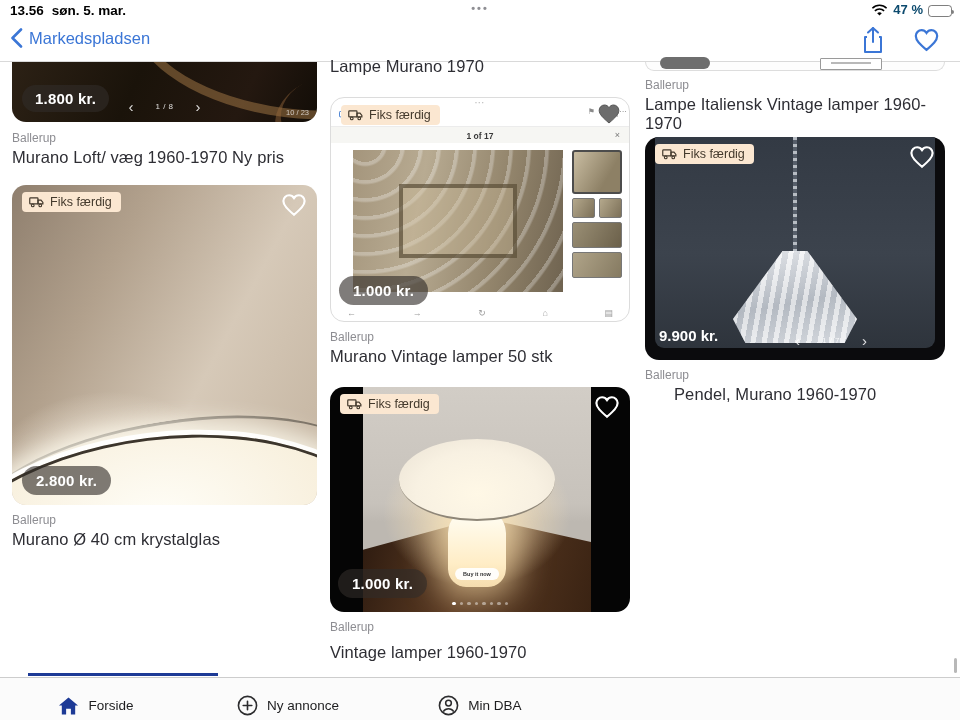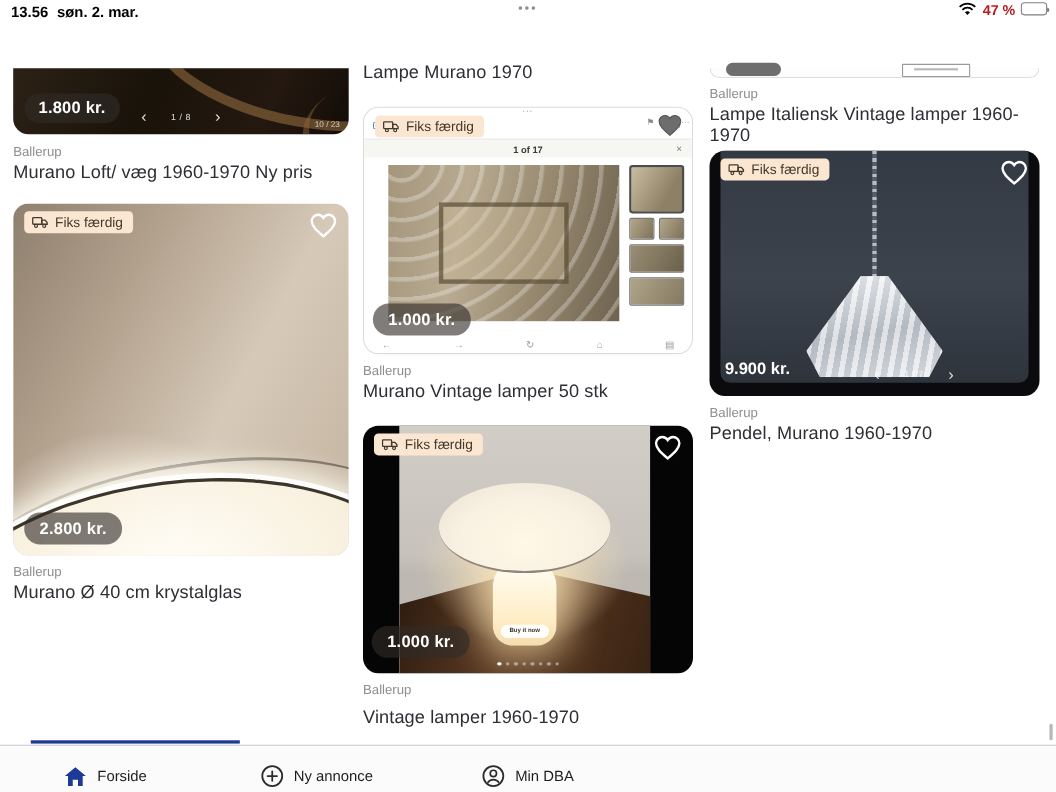--- a/index.html
+++ b/index.html
@@ -6,22 +6,22 @@
   html,body { width:960px; height:720px; overflow:hidden; background:#fff;
               font-family:"Liberation Sans", sans-serif; }
   #screen { position:relative; width:960px; height:720px; background:#fff; }
 
   
   .statusbar { position:absolute; left:0; top:0; width:960px; height:20px; }
   .sb-left { position:absolute; left:10px; top:3px; font-size:13.5px; font-weight:700; color:#000; }
   .sb-date { font-weight:600; margin-left:8px; }
   .sb-handle { position:absolute; left:50%; top:2px; transform:translateX(-50%);
                color:#8e8e93; font-size:11px; font-weight:700; letter-spacing:2px; }
-  .sb-right { position:absolute; right:8px; top:2px; display:flex; align-items:flex-start; gap:5px;
-              font-size:13px; font-weight:600; color:#b91c1c; }
+  .sb-right { position:absolute; right:8px; top:2px; display:flex; align-items:flex-end; gap:5px;
+              font-size:13px; font-weight:600; color:#0c4a6e; }
   .battery { position:relative; width:24px; height:12px; border:1px solid rgba(0,0,0,.5);
              border-radius:3.5px; padding:1px; }
   .battery::after { content:""; position:absolute; right:-3px; top:3.5px; width:2px; height:4px;
                     background:rgba(0,0,0,.5); border-radius:0 2px 2px 0; }
   .battery .fill { width:47%; height:100%; background:#000; border-radius:1.5px; }
 
   
   .navbar { position:absolute; left:0; top:20px; width:960px; height:42px; background:#fff;
             border-bottom:1px solid #d9d9d9; }
   .nav-back { position:absolute; left:10px; top:8px; display:flex; align-items:center; gap:6px;
@@ -158,34 +158,52 @@
   .vscroll { position:absolute; right:3px; top:658px; width:3px; height:15px;
              background:rgba(0,0,0,.28); border-radius:2px; }
 </style>
 </head>
 <body>
 
 <div id="screen">
 
   <div class="statusbar">
     <div class="sb-left">
-      <span>13.56</span><span class="sb-date">søn. 2. mar.</span>
+      <span>13.56</span><span class="sb-date">søn. 5. mar.</span>
     </div>
     <div class="sb-handle">•••</div>
     <div class="sb-right">
       <svg width="17" height="13" viewBox="0 0 17 13">
         <path d="M8.5 11.6 L6.2 9.2 a3.4 3.4 0 0 1 4.6 0 Z" fill="#000"></path>
         <path d="M3.9 6.9 a6.6 6.6 0 0 1 9.2 0" fill="none" stroke="#000" stroke-width="1.6"></path>
         <path d="M1.4 4.2 a10 10 0 0 1 14.2 0" fill="none" stroke="#000" stroke-width="1.6"></path>
       </svg>
       <span>47 %</span>
       <span class="battery"><span class="fill"></span></span>
     </div>
   </div>
 
+  <div class="navbar">
+    <div class="nav-back">
+      <svg width="13" height="20" viewBox="0 0 13 20">
+        <path d="M11 1.5 L2.5 10 L11 18.5" fill="none" stroke="#3b76d6" stroke-width="2.6" stroke-linecap="round" stroke-linejoin="round"></path>
+      </svg>
+      <span>Markedspladsen</span>
+    </div>
+    <div class="nav-actions">
+      <svg width="24" height="28" viewBox="0 0 24 28">
+        <path d="M12 2 L12 16" stroke="#3b76d6" stroke-width="2" fill="none" stroke-linecap="round"></path>
+        <path d="M7 6.5 L12 2 L17 6.5" stroke="#3b76d6" stroke-width="2" fill="none" stroke-linecap="round" stroke-linejoin="round"></path>
+        <path d="M6 11 H4 V26 H20 V11 H18" stroke="#3b76d6" stroke-width="2" fill="none" stroke-linejoin="round"></path>
+      </svg>
+      <svg width="27" height="24" viewBox="0 0 24 22">
+        <path d="M12 20 C6 14.8 2.2 11.4 2.2 7.3 C2.2 4.4 4.6 2 7.5 2 C9.4 2 11 3 12 4.6 C13 3 14.6 2 16.5 2 C19.4 2 21.8 4.4 21.8 7.3 C21.8 11.4 18 14.8 12 20 Z" fill="none" stroke="#3b76d6" stroke-width="2"></path>
+      </svg>
+    </div>
+  </div>
 
   <div class="img r-bottom art-c1a" style="left:12px; top:62px; width:305px; height:60px;">
     <div class="arc"></div>
     <div class="arc2"></div>
     <div class="price" style="padding:5px 13px;">1.800 kr.</div>
     <div class="carousel">
       <span class="car-arrow">‹</span>
       <span class="car-count">1 / 8</span>
       <span class="car-arrow">›</span>
     </div>
@@ -331,21 +349,21 @@
       <path d="M12 20 C6 14.8 2.2 11.4 2.2 7.3 C2.2 4.4 4.6 2 7.5 2 C9.4 2 11 3 12 4.6 C13 3 14.6 2 16.5 2 C19.4 2 21.8 4.4 21.8 7.3 C21.8 11.4 18 14.8 12 20 Z" fill="none" stroke="#fff" stroke-width="2"></path>
     </svg>
     <div class="price-plain">9.900 kr.</div>
     <div class="carousel" style="left:62%; bottom:12px;">
       <span class="car-arrow">‹</span>
       <span class="car-count">1 / 7</span>
       <span class="car-arrow">›</span>
     </div>
   </div>
   <div class="loc" style="left:645px; top:368px;">Ballerup</div>
-  <div class="title" style="left:645px; top:385px;">Pendel, Murano 1960-1970</div>
+  <div class="title" style="left:674px; top:385px;">Pendel, Murano 1960-1970</div>
 
   <div class="tab-indicator"></div>
   <div class="vscroll"></div>
   <div class="tabbar">
     <div class="tab">
       <svg width="21" height="20" viewBox="0 0 22 20">
         <path d="M11 1 L21 9.5 H18 V19 H13.5 V13 H8.5 V19 H4 V9.5 H1 Z" fill="#1d3a96"></path>
       </svg>
       <span>Forside</span>
     </div>

